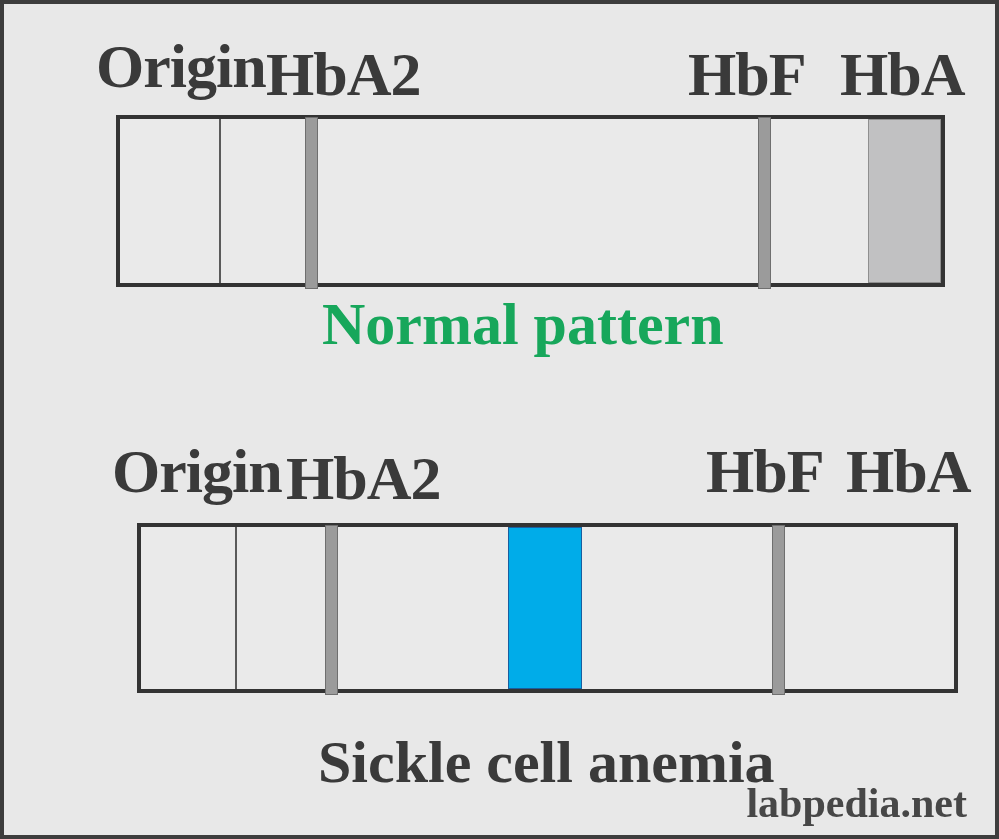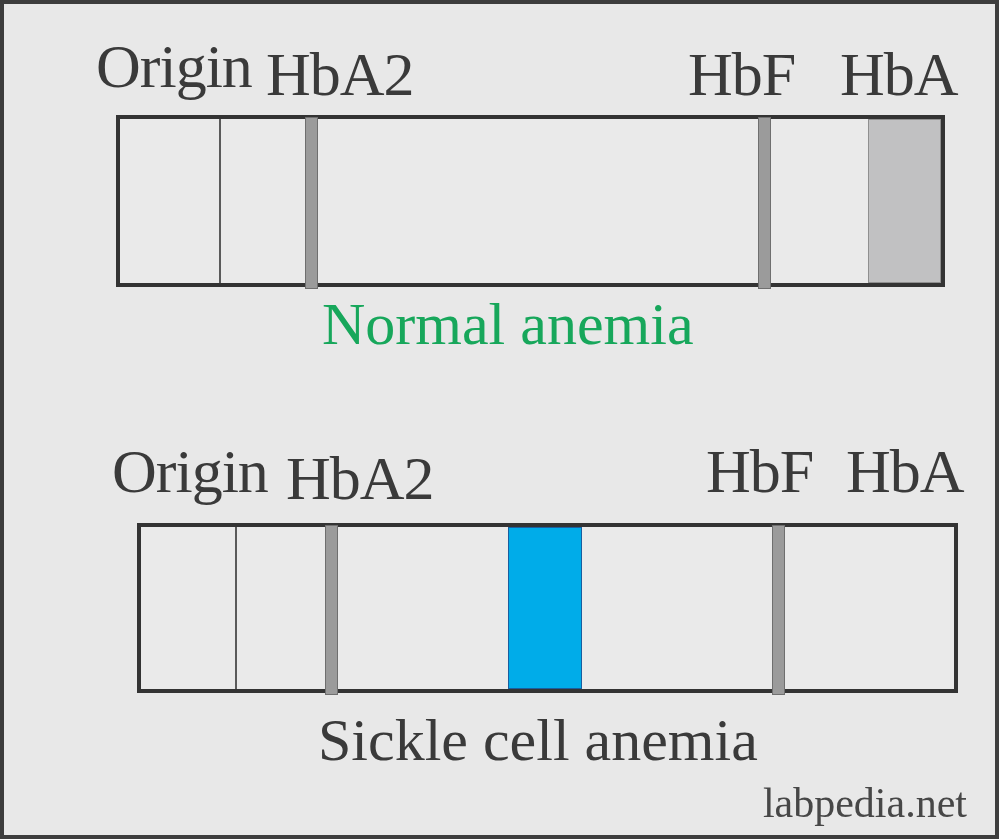--- a/index.html
+++ b/index.html
@@ -2,20 +2,21 @@
 <html style="--page-bg: #e8e8e8; --page-border: #3d3d3d; --strip-bg: #eaeaea; --strip-border: #333333; --origin-line: #5a5a5a; --band-gray: #9b9b9b; --band-gray-border: #6f6f6f; --band-wide-gray: #c1c1c2; --band-wide-gray-border: #8f8f8f; --band-blue: #00ace9; --band-blue-border: #1a5e9e; --caption-green: #17a75b; --text-dark: #3a3a3a; --watermark-color: #474747;"><head>
 <meta charset="utf-8">
 <style>
   html,body{margin:0;padding:0;background:#ffffff;}
   .canvas{
     position:relative;width:999px;height:839px;box-sizing:border-box;
     background:var(--page-bg,#e8e8e8);
     border:4px solid var(--page-border,#3d3d3d);
     font-family:"Liberation Serif", serif;
     overflow:hidden;
+    font-weight:bold;
   }
   .lbl{
     position:absolute;font-size:62px;line-height:1.1;letter-spacing:-1px;
     color:var(--text-dark,#3a3a3a);white-space:nowrap;
   }
   .strip{
     position:absolute;box-sizing:border-box;
     border:4px solid var(--strip-border,#333333);
     background:var(--strip-bg,#eaeaea);
   }
@@ -59,31 +60,31 @@
   <div class="lbl" style="left:684px;top:36px">HbF</div>
   <div class="lbl" style="left:836px;top:36px">HbA</div>
 
   <div class="strip strip-top">
     <div class="origin-line" style="left:99px"></div>
     <div class="band narrow" style="left:185px"></div>
     <div class="band narrow" style="left:638px"></div>
     <div class="band wide-gray" style="left:748px"></div>
   </div>
 
-  <div class="caption green" style="left:318px;top:290px">Normal anemia</div>
+  <div class="caption green" style="left:318px;top:290px">Normal pattern</div>
 
   <div class="lbl" style="left:108px;top:433px">Origin</div>
   <div class="lbl" style="left:282px;top:440px">HbA2</div>
   <div class="lbl" style="left:702px;top:433px">HbF</div>
   <div class="lbl" style="left:842px;top:433px">HbA</div>
 
   <div class="strip strip-bottom">
     <div class="origin-line" style="left:94px"></div>
     <div class="band narrow" style="left:184px"></div>
     <div class="band blue" style="left:367px"></div>
     <div class="band narrow" style="left:631px"></div>
   </div>
 
-  <div class="caption dark" style="left:314px;top:706px">Sickle cell anemia</div>
+  <div class="caption dark" style="left:314px;top:728px">Sickle cell anemia</div>
 
   <div class="watermark">labpedia.net</div>
 
 </div>
 
 </body></html>

